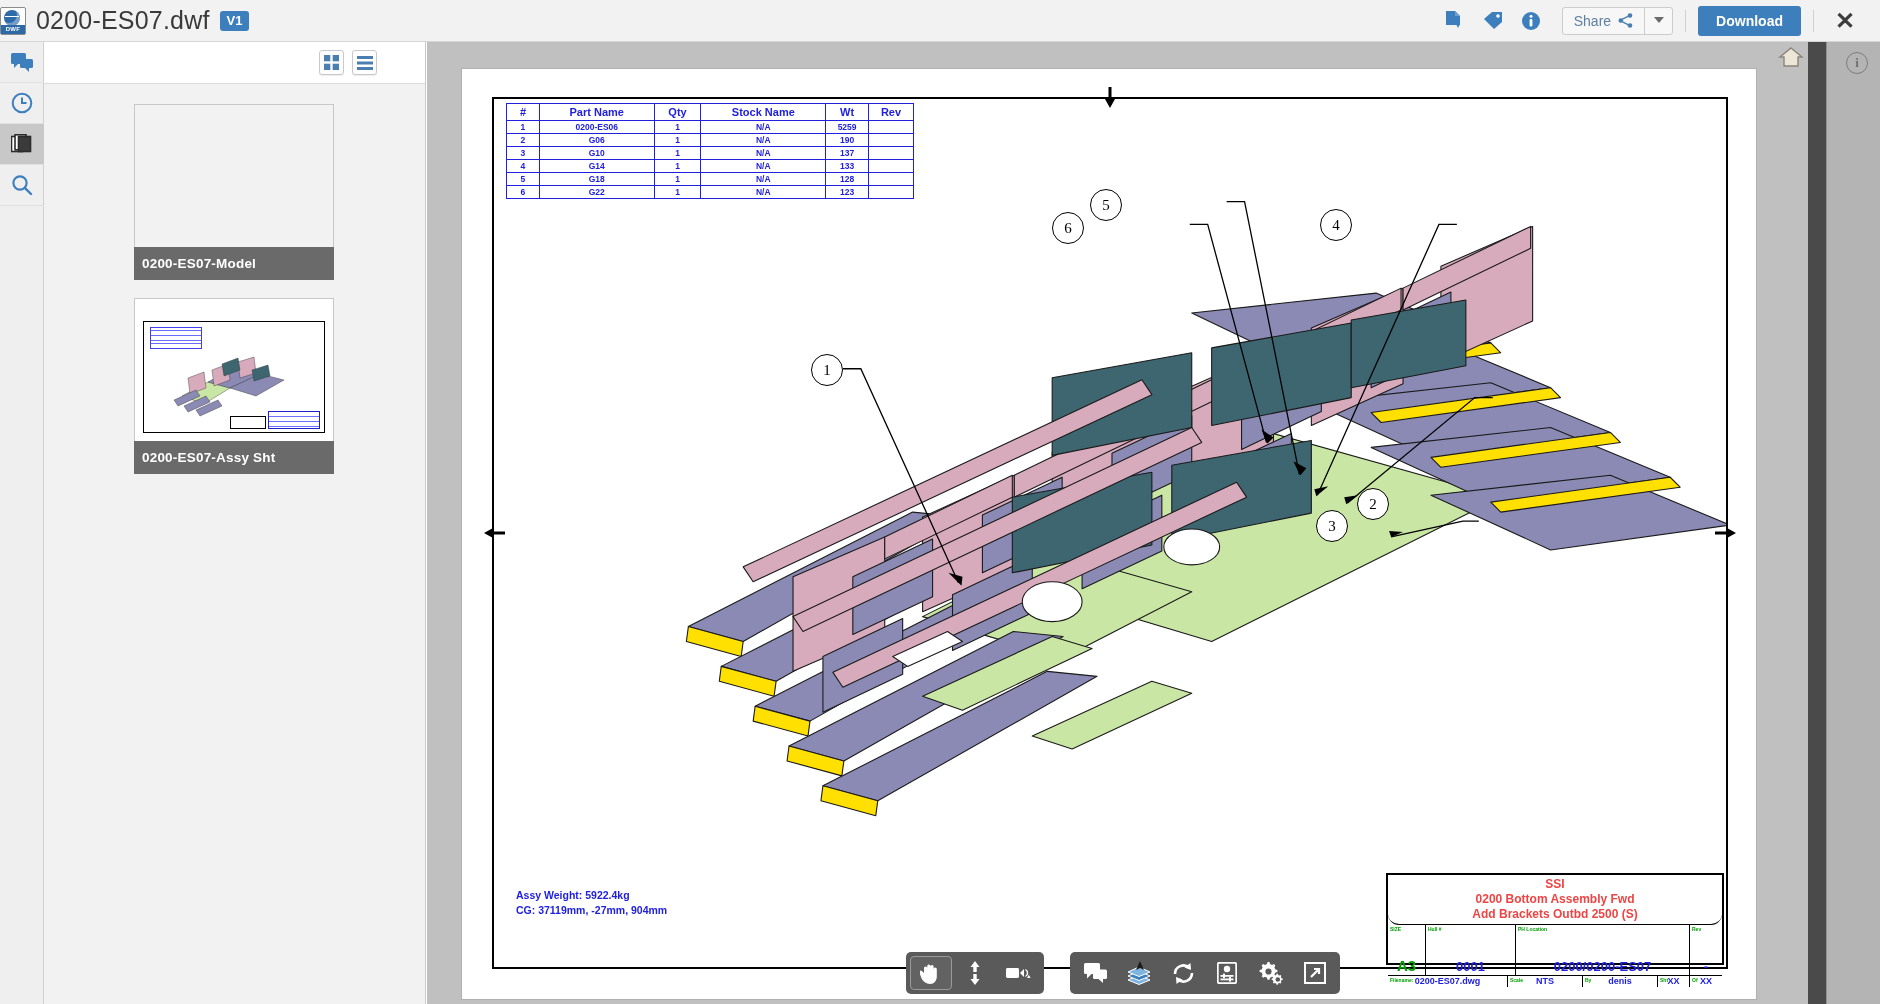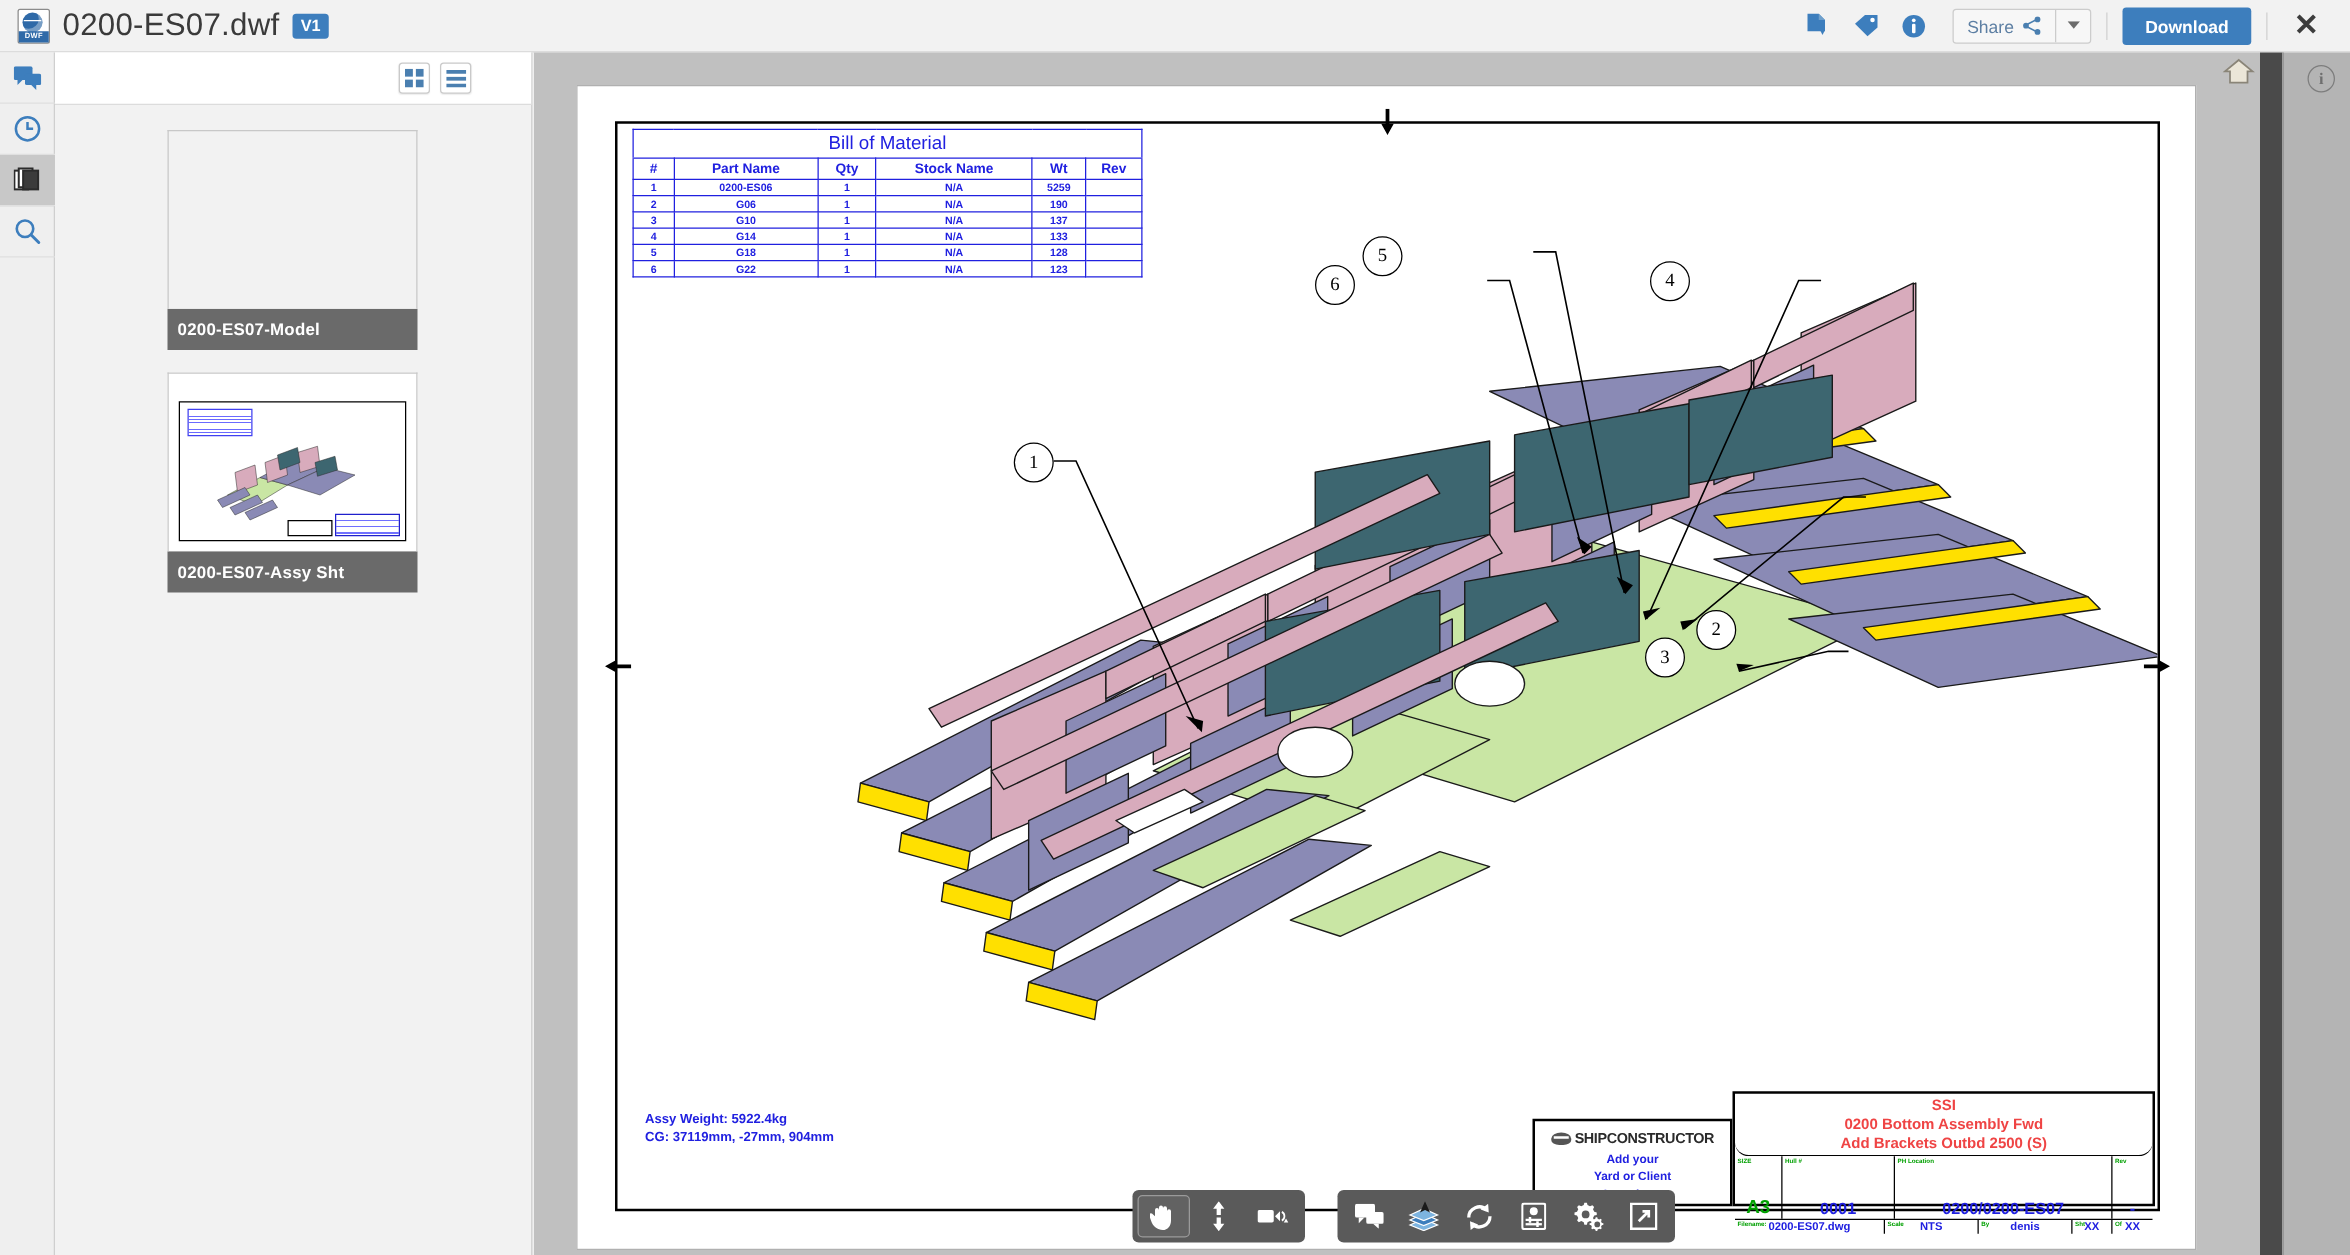--- a/index.html
+++ b/index.html
@@ -7,21 +7,21 @@
     width: 1880px; height: 1004px;
     font-family: "Liberation Sans", sans-serif;
     overflow: hidden; background: #fff;
   }
   
   #topbar {
     position: absolute; top: 0; left: 0; width: 1880px; height: 42px;
     background: #f2f2f2; border-bottom: 1px solid #d5d5d5;
     display: flex; align-items: center;
   }
-  #topbar-left { display: flex; align-items: center; padding-left: 14px; gap: 10px; }
+  #topbar-left { display: flex; align-items: center; gap: 10px; }
   .dwf-icon {
     width: 26px; height: 28px; position: relative;
     background: #fff; border: 1px solid #8b8b8b; border-radius: 2px;
   }
   .dwf-icon .globe {
     position: absolute; top: 2px; left: 3px; width: 16px; height: 16px;
     border-radius: 50%; background: #2f6aa8;
     box-shadow: inset -3px -3px 0 rgba(255,255,255,.35);
   }
   .dwf-icon .globe:after {
@@ -426,23 +426,20 @@
           </svg>
       </div>
       <div class="edge-arrow" style="right:-11px; top:50%; transform:translateY(-50%);">
         <svg width="22" height="14" viewBox="0 0 22 14">
             <path d="M0 5.5 v3 H12 v3.5 L21 7 L12 2 v3.5 Z" fill="#000"></path>
           </svg>
       </div>
 
       <table id="bom">
         <tbody>
-            <tr class="title-row">
-          <td colspan="6">Bill of Material</td>
-        </tr>
         <tr>
           <th class="c-num">#</th>
           <th class="c-part">Part Name</th>
           <th class="c-qty">Qty</th>
           <th class="c-stock">Stock Name</th>
           <th class="c-wt">Wt</th>
           <th class="c-rev">Rev</th>
         </tr>
         <tr>
           <td class="cell">1</td>
@@ -590,31 +587,20 @@
         <div class="balloon" style="left:826px; top:110px;">4</div>
         <div class="balloon" style="left:596px; top:90px;">5</div>
         <div class="balloon" style="left:558px; top:113px;">6</div>
       </div>
 
       <div id="notes">
         <div>Assy Weight: 5922.4kg</div>
         <div>CG: 37119mm, -27mm, 904mm</div>
       </div>
 
-      <div id="logo-block">
-        <div class="sc-logo">
-          <span class="sc-mark"></span>
-          <span>SHIPCONSTRUCTOR</span>
-        </div>
-        <div id="logo-text">
-          <div>Add your</div>
-          <div>Yard or Client</div>
-          <div>Logo here</div>
-        </div>
-      </div>
 
       <div id="titleblock">
         <div id="tb-head">
           <div>SSI</div>
           <div>0200 Bottom Assembly Fwd</div>
           <div>Add Brackets Outbd 2500 (S)</div>
         </div>
         <div class="tb-row">
           <div class="tb-cell" style="width:38px;">
             <span class="tb-lab">SIZE</span>

